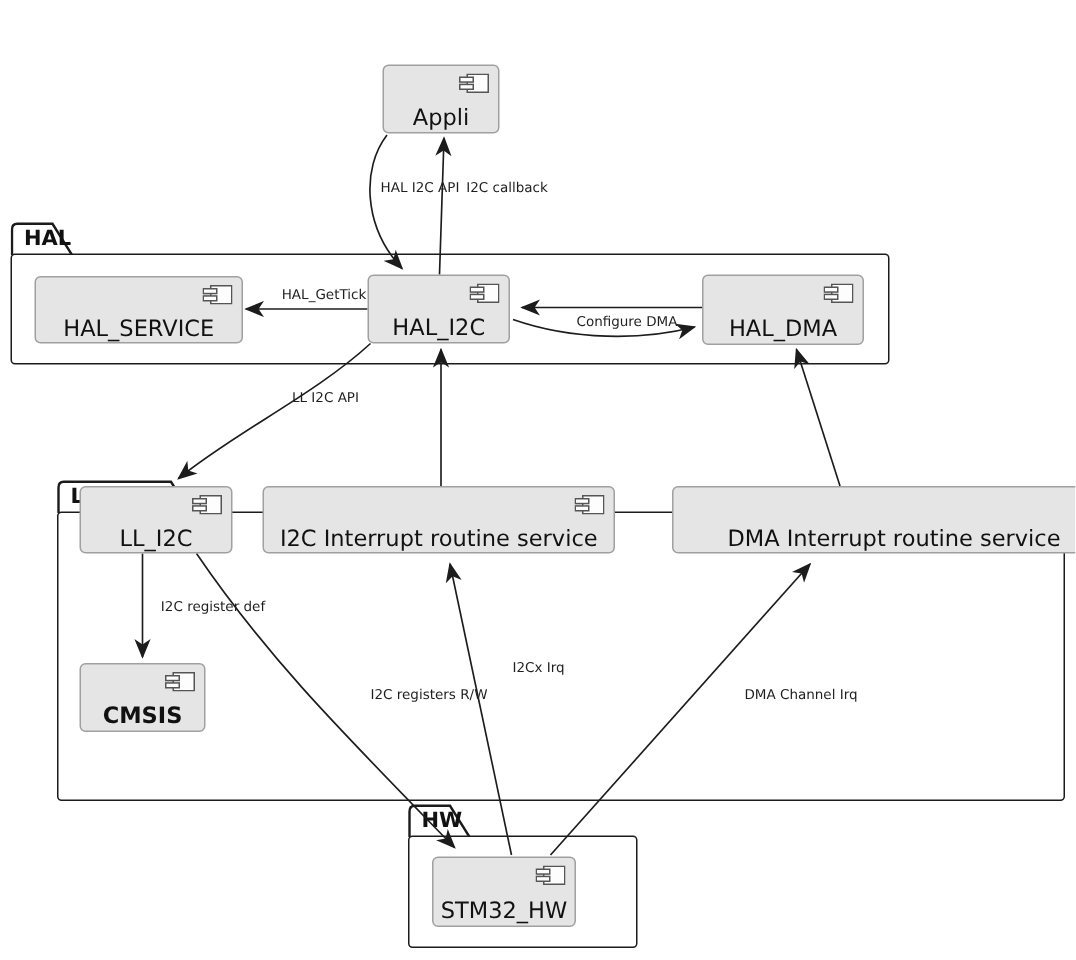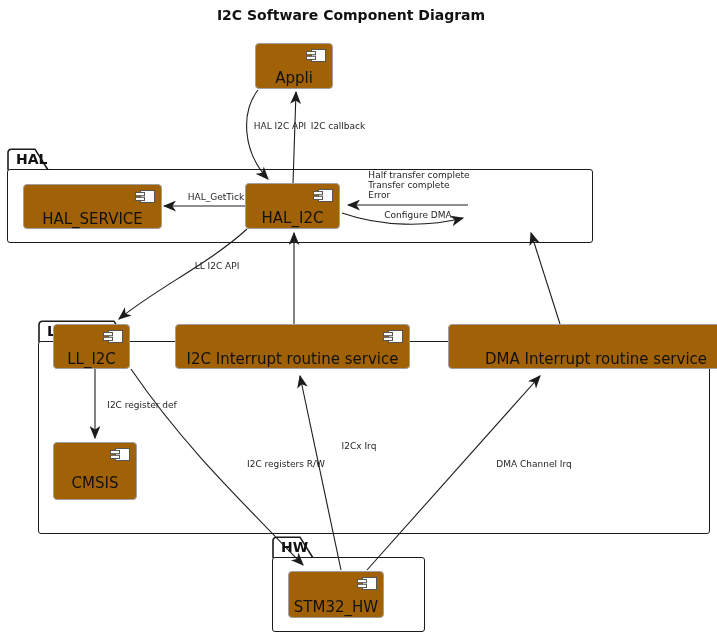--- a/index.html
+++ b/index.html
@@ -17,39 +17,38 @@
   .plabel{
     position:absolute;top:3px;left:9px;font-size:14px;font-weight:bold;color:#111;
     white-space:nowrap;z-index:2;
   }
   .pbody{
     position:absolute;left:0;background:#ffffff;border:1.6px solid #1b1b1b;
     border-radius:3px;box-sizing:border-box;
   }
   
   .component{
-    position:absolute;z-index:3;background:#a16207;border:1px solid #a0a0a0;
+    position:absolute;z-index:3;background:#e5e5e5;border:1px solid #a0a0a0;
     border-radius:4px;box-sizing:border-box;display:flex;align-items:center;
     justify-content:center;padding-top:24px;
   }
   .clabel{font-size:15px;color:#111;white-space:nowrap;}
   .cicon{position:absolute;top:5px;right:6px;}
   
   .edges{position:absolute;top:0;left:0;z-index:2;pointer-events:none;}
   .elabel{
     position:absolute;transform:translateX(-50%);font-size:9px;color:#1f1f1f;
     white-space:nowrap;z-index:4;line-height:10px;padding-left:28px;
   }
 </style>
 </head>
 <body>
 
 <div class="stage">
 
-  <div class="title">I2C Software Component Diagram</div>
 
   <div class="package" style="left:7px;top:148px;width:586px;height:96px;">
     <svg class="ptab" width="42" height="22" viewBox="0 0 42 22">
       <path d="M1,22 L1,5 Q1,1.2 4.5,1.2 L28,1.2 L41,22" fill="#ffffff" stroke="#1b1b1b" stroke-width="1.6"></path>
     </svg>
     <span class="plabel">HAL</span>
     <div class="pbody" style="top:21px;width:586px;height:74px;"></div>
   </div>
 
   <div class="package" style="left:38px;top:288px;width:625px;height:215px;margin-top:32px;">
@@ -110,22 +109,30 @@
 
   <div class="component" style="left:245px;top:183px;width:95px;height:46px;">
     <svg class="cicon" width="20" height="13" viewBox="0 0 20 13">
         <rect x="5.5" y="0.5" width="14" height="12" fill="#fdfdfd" stroke="#555"></rect>
         <rect x="0.5" y="2.5" width="9" height="3.2" fill="#fdfdfd" stroke="#555"></rect>
         <rect x="0.5" y="7.3" width="9" height="3.2" fill="#fdfdfd" stroke="#555"></rect>
       </svg>
     <span class="clabel">HAL_I2C</span>
   </div>
 
+  <div class="component" style="left:468px;top:183px;width:108px;height:47px;">
+    <svg class="cicon" width="20" height="13" viewBox="0 0 20 13">
+        <rect x="5.5" y="0.5" width="14" height="12" fill="#fdfdfd" stroke="#555"></rect>
+        <rect x="0.5" y="2.5" width="9" height="3.2" fill="#fdfdfd" stroke="#555"></rect>
+        <rect x="0.5" y="7.3" width="9" height="3.2" fill="#fdfdfd" stroke="#555"></rect>
+      </svg>
+    <span class="clabel">HAL_DMA</span>
+  </div>
 
-  <div class="component" style="left:53px;top:324px;width:77px;height:45px;">
+  <div class="component" style="left:53px;top:324px;width:102px;height:45px;">
     <svg class="cicon" width="20" height="13" viewBox="0 0 20 13">
         <rect x="5.5" y="0.5" width="14" height="12" fill="#fdfdfd" stroke="#555"></rect>
         <rect x="0.5" y="2.5" width="9" height="3.2" fill="#fdfdfd" stroke="#555"></rect>
         <rect x="0.5" y="7.3" width="9" height="3.2" fill="#fdfdfd" stroke="#555"></rect>
       </svg>
     <span class="clabel">LL_I2C</span>
   </div>
 
   <div class="component" style="left:175px;top:324px;width:235px;height:45px;">
     <svg class="cicon" width="20" height="13" viewBox="0 0 20 13">
@@ -138,46 +145,41 @@
 
   <div class="component" style="left:448px;top:324px;width:296px;height:45px;">
     <svg class="cicon" width="20" height="13" viewBox="0 0 20 13">
         <rect x="5.5" y="0.5" width="14" height="12" fill="#fdfdfd" stroke="#555"></rect>
         <rect x="0.5" y="2.5" width="9" height="3.2" fill="#fdfdfd" stroke="#555"></rect>
         <rect x="0.5" y="7.3" width="9" height="3.2" fill="#fdfdfd" stroke="#555"></rect>
       </svg>
     <span class="clabel">DMA Interrupt routine service</span>
   </div>
 
-  <div class="component" style="left:53px;top:442px;width:84px;height:58px;">
+  <div class="component" style="left:53px;top:442px;width:84px;height:46px;font-weight:bold;">
     <svg class="cicon" width="20" height="13" viewBox="0 0 20 13">
         <rect x="5.5" y="0.5" width="14" height="12" fill="#fdfdfd" stroke="#555"></rect>
         <rect x="0.5" y="2.5" width="9" height="3.2" fill="#fdfdfd" stroke="#555"></rect>
         <rect x="0.5" y="7.3" width="9" height="3.2" fill="#fdfdfd" stroke="#555"></rect>
       </svg>
     <span class="clabel">CMSIS</span>
   </div>
 
   <div class="component" style="left:288px;top:571px;width:96px;height:47px;">
     <svg class="cicon" width="20" height="13" viewBox="0 0 20 13">
         <rect x="5.5" y="0.5" width="14" height="12" fill="#fdfdfd" stroke="#555"></rect>
         <rect x="0.5" y="2.5" width="9" height="3.2" fill="#fdfdfd" stroke="#555"></rect>
         <rect x="0.5" y="7.3" width="9" height="3.2" fill="#fdfdfd" stroke="#555"></rect>
       </svg>
     <span class="clabel">STM32_HW</span>
   </div>
 
   <div class="elabel" style="left:266px;top:121px;">HAL I2C API</div>
   <div class="elabel" style="left:324px;top:121px;">I2C callback</div>
   <div class="elabel" style="left:202px;top:192px;">HAL_GetTick</div>
-  <div class="elabel" style="left:405px;top:170px;">
-    <div>Half transfer complete</div>
-    <div>Transfer complete</div>
-    <div>Error</div>
-  </div>
   <div class="elabel" style="left:404px;top:210px;">Configure DMA</div>
   <div class="elabel" style="left:203px;top:261px;">LL I2C API</div>
   <div class="elabel" style="left:128px;top:400px;">I2C register def</div>
   <div class="elabel" style="left:272px;top:459px;">I2C registers R/W</div>
   <div class="elabel" style="left:345px;top:441px;">I2Cx Irq</div>
   <div class="elabel" style="left:520px;top:459px;">DMA Channel Irq</div>
 
 </div>
 
 </body></html>

